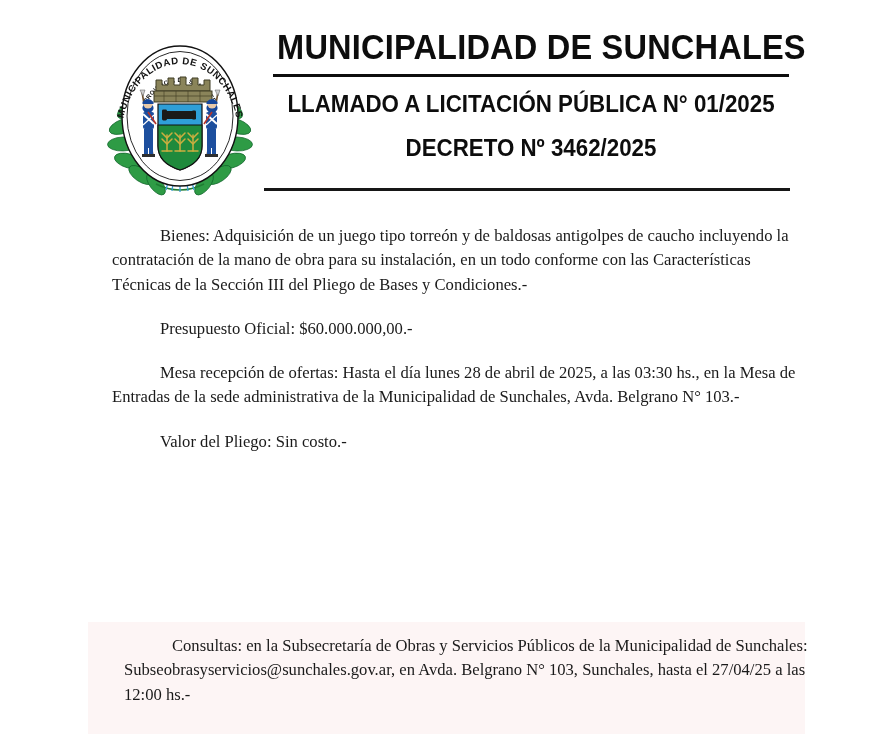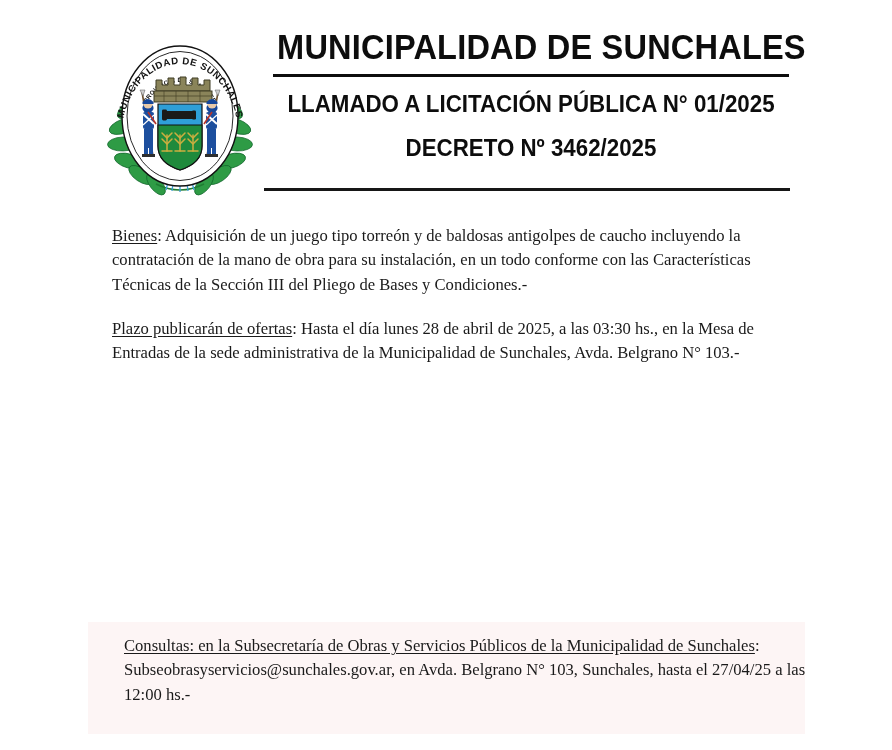--- a/index.html
+++ b/index.html
@@ -100,22 +100,22 @@
   .para {
     font-family: "Liberation Serif", "Liberation Sans", sans-serif;
     font-size: 16.6px;
     line-height: 24.3px;
     color: #1a1a1a;
     margin: 0 0 20px 0;
     text-align: left;
   }
   .para:last-child { margin-bottom: 0; }
   .lbl {
-    text-decoration: underline;
     text-underline-offset: 2px;
+    margin-left: 48px;
   }
 
   
   #consultas-highlight {
     position: absolute;
     left: 88px;
     top: 622px;
     width: 717px;
     height: 112px;
     background: #fdf5f5;
@@ -264,22 +264,24 @@
 
   <div id="header-bottom-rule"></div>
 </div>
 
 <div id="consultas-highlight" style="background: rgb(253, 245, 245);"></div>
 
 <div id="doc-body">
 
   <p class="para"><span class="lbl">Bienes</span><span>: </span><span>Adquisición de un juego tipo torreón y de baldosas antigolpes de caucho incluyendo la contratación de la mano de obra para su instalación, en un todo conforme con las Características Técnicas de la Sección III del Pliego de Bases y Condiciones.-</span></p>
 
-
-  <p class="para"><span class="lbl">Plazo publicarán de ofertas</span><span>: </span><span>Hasta el día lunes 28 de abril de 2025, a las 03:30 hs., en la Mesa de Entradas de la sede administrativa de la Municipalidad de Sunchales, Avda. Belgrano N° 103.-</span></p>
-
-
+  <p class="para"><span class="lbl">Presupuesto Oficial</span><span>: </span><span>$60.000.000,00.-</span></p>
+
+  <p class="para"><span class="lbl">Mesa recepción de ofertas</span><span>: </span><span>Hasta el día lunes 28 de abril de 2025, a las 03:30 hs., en la Mesa de Entradas de la sede administrativa de la Municipalidad de Sunchales, Avda. Belgrano N° 103.-</span></p>
+
+
+  <p class="para"><span class="lbl">Valor del Pliego</span><span>: </span><span>Sin costo.-</span></p>
 
 </div>
 
 <div id="consultas-para">
   <p class="para"><span class="lbl">Consultas: en la Subsecretaría de Obras y Servicios Públicos de la Municipalidad de Sunchales</span><span>: </span><span>Subseobrasyservicios@sunchales.gov.ar, en Avda. Belgrano N° 103, Sunchales, hasta el 27/04/25 a las 12:00 hs.-</span></p>
 </div>
 
 </body></html>

